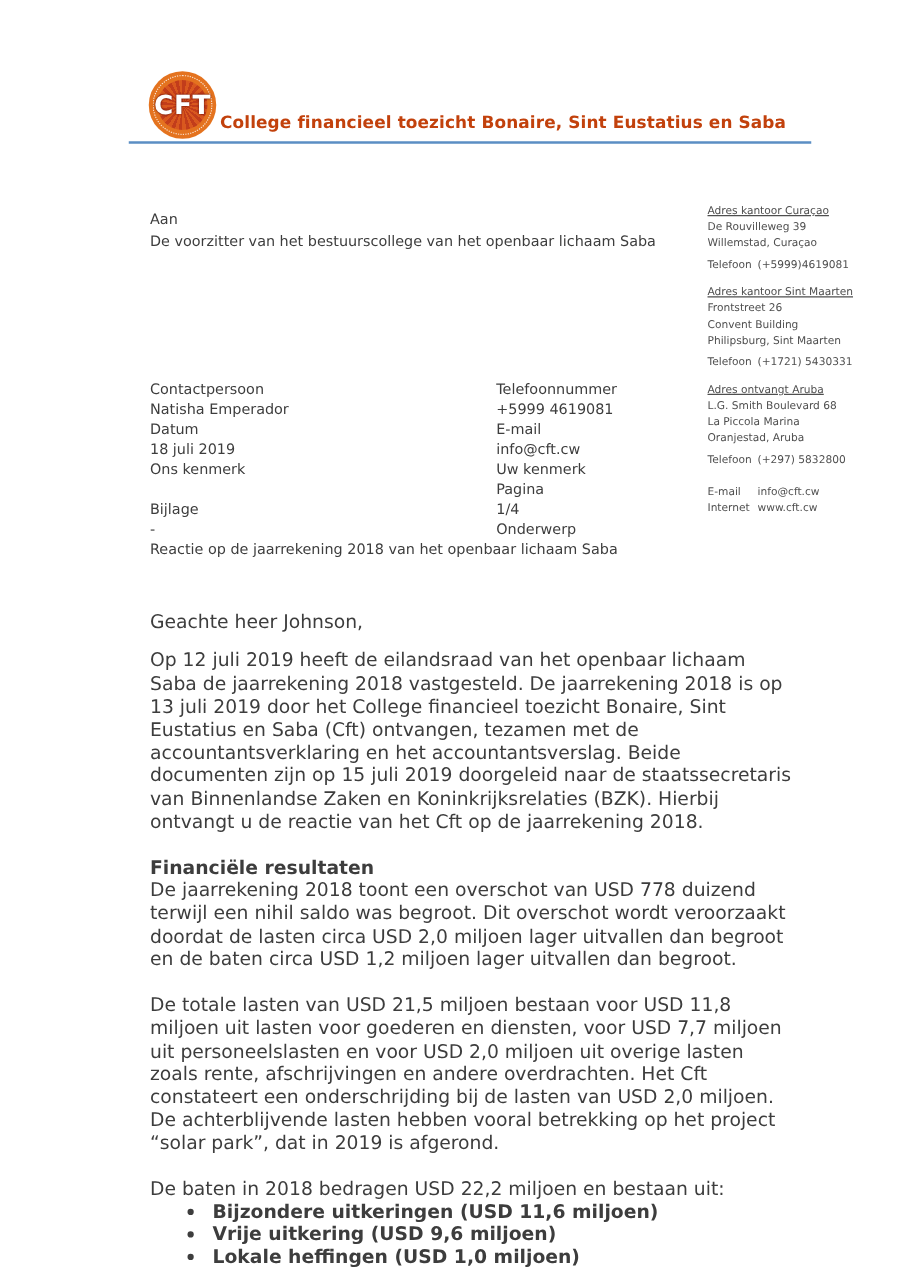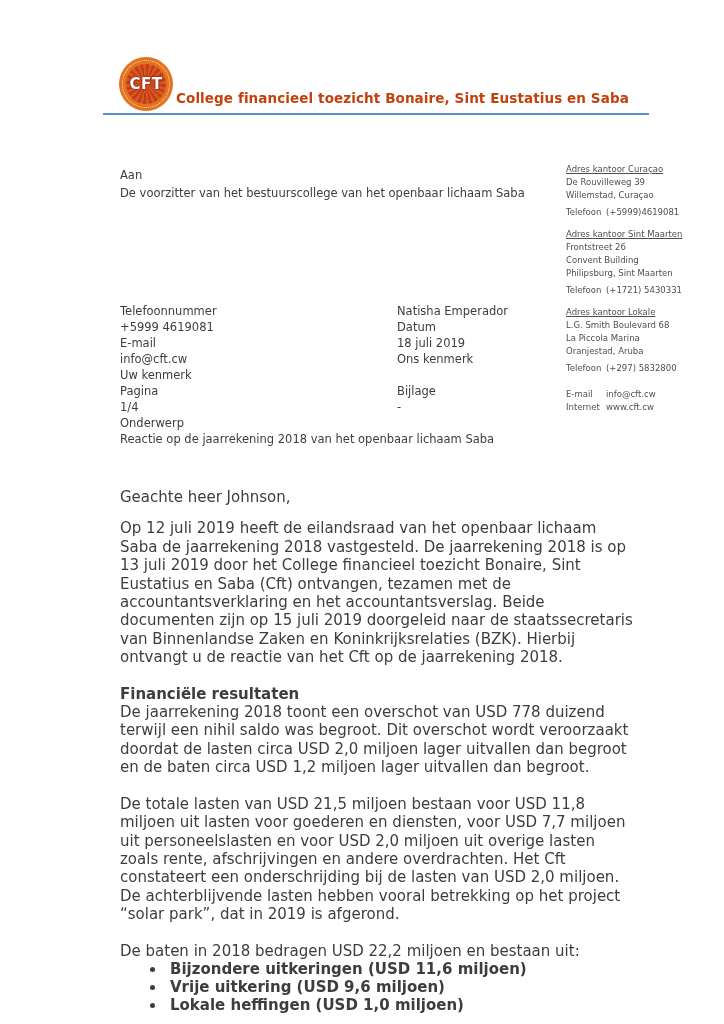--- a/index.html
+++ b/index.html
@@ -16,21 +16,21 @@
   }
   .logo-rays{
     position:absolute;inset:7px;border-radius:50%;
     background:repeating-conic-gradient(var(--logo-red,#c23d1b) 0deg 9deg,#d9581f 9deg 18deg);
   }
   .logo-ring{
     position:absolute;inset:3px;border-radius:50%;
     border:1px dotted rgba(255,255,255,.8);
   }
   .logo-text{
-    position:relative;z-index:2;font-weight:bold;font-size:15px;color:#ffffff;
+    position:relative;z-index:2;font-weight:bold;font-size:21px;color:#ffffff;
     letter-spacing:.5px;text-shadow:0 0 2px rgba(110,20,8,.95),0 0 1px rgba(110,20,8,.95);
   }
   
   .letter-title{
     position:absolute;left:176px;top:90px;font-size:13.5px;font-weight:bold;color:#c2410c;
     white-space:nowrap;letter-spacing:.1px;
   }
   .header-rule{
     position:absolute;left:103px;top:113px;width:546px;height:0;
     border-top:2px solid var(--accent-line,#5b8ec4);
@@ -104,21 +104,21 @@
       <div>Frontstreet 26</div>
       <div>Convent Building</div>
       <div>Philipsburg, Sint Maarten</div>
       <div class="phone-row">
         <span class="s-label">Telefoon</span>
         <span>(+1721) 5430331</span>
       </div>
     </div>
 
     <div class="office">
-      <div class="office-heading">Adres kantoor Lokale</div>
+      <div class="office-heading">Adres ontvangt Aruba</div>
       <div>L.G. Smith Boulevard 68</div>
       <div>La Piccola Marina</div>
       <div>Oranjestad, Aruba</div>
       <div class="phone-row">
         <span class="s-label">Telefoon</span>
         <span>(+297) 5832800</span>
       </div>
     </div>
 
     <div class="contact-rows">
@@ -127,20 +127,21 @@
         <span>info@cft.cw</span>
       </div>
       <div class="contact-row">
         <span class="s-label">Internet</span>
         <span>www.cft.cw</span>
       </div>
     </div>
   </aside>
 
   <div class="meta">
+    <div class="meta-cell">Contactpersoon</div>
     <div class="meta-cell">Telefoonnummer</div>
     <div class="meta-cell">Natisha Emperador</div>
     <div class="meta-cell">+5999 4619081</div>
 
     <div class="meta-cell">Datum</div>
     <div class="meta-cell">E-mail</div>
     <div class="meta-cell">18 juli 2019</div>
     <div class="meta-cell">info@cft.cw</div>
 
     <div class="meta-cell">Ons kenmerk</div>

